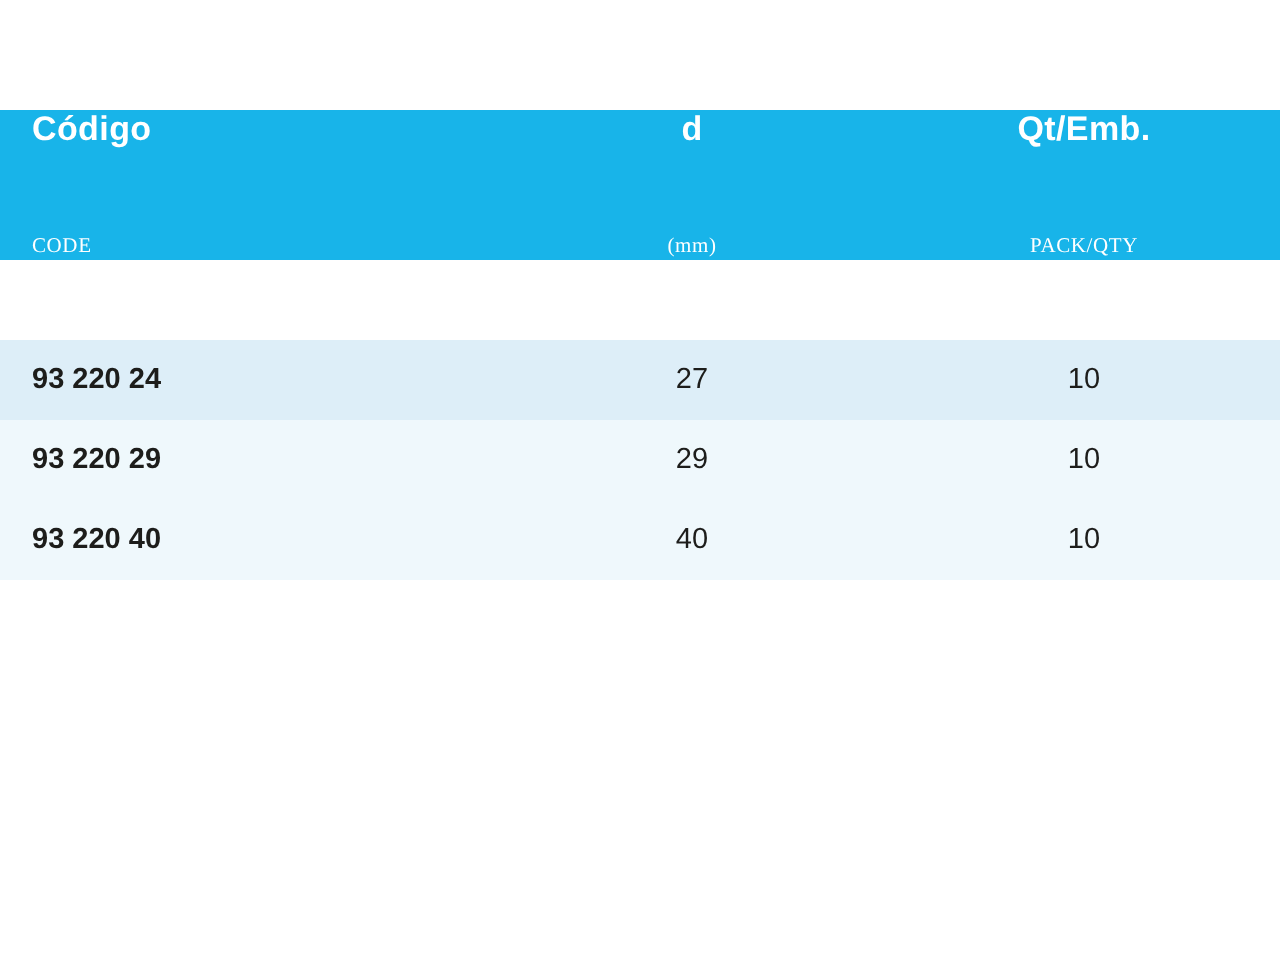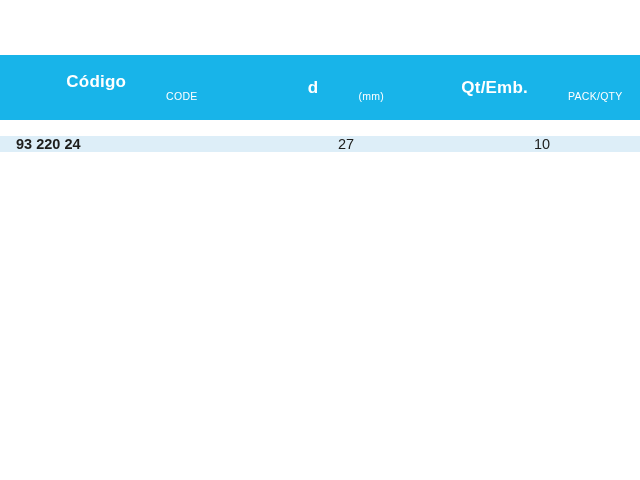--- a/index.html
+++ b/index.html
@@ -32,50 +32,51 @@
     background: #18b4e9;
     color: #ffffff;
     padding: 0;
     height: 65px;
     vertical-align: middle;
     font-weight: normal;
     border: none;
   }
   .th-inner {
     display: flex;
-    flex-direction: row;
+    flex-direction: column;
     align-items: center;
     justify-content: center;
     line-height: 1.15;
     gap: 40px;
   }
   .th-main {
     font-size: 17px;
     font-weight: bold;
     letter-spacing: 0.2px;
   }
   .th-sub {
     font-size: 10.5px;
     font-weight: normal;
-    margin-top: 18px;
+    margin-top: 3px;
     letter-spacing: 0.3px;
+    font-family: Liberation Serif, serif;
   }
   
   thead th.col-code .th-inner {
     align-items: flex-start;
     padding-left: 16px;
   }
   .spacer-row td {
     height: 24px;
     background: #ffffff;
     border: none;
     padding: 0;
   }
   table.spec tbody td {
-    height: 16px;
+    height: 40px;
     font-size: 14.5px;
     color: #1d1d1b;
     text-align: center;
     padding: 0;
     border: none;
   }
   table.spec tbody td.code {
     text-align: left;
     padding-left: 16px;
     font-weight: bold;
@@ -125,16 +126,26 @@
           <td></td>
           <td></td>
           <td></td>
         </tr>
 
         <tr class="odd">
           <td class="code">93 220 24</td>
           <td>27</td>
           <td>10</td>
         </tr>
+        <tr class="even">
+          <td class="code">93 220 29</td>
+          <td>29</td>
+          <td>10</td>
+        </tr>
+        <tr class="even">
+          <td class="code">93 220 40</td>
+          <td>40</td>
+          <td>10</td>
+        </tr>
       </tbody>
     </table>
   </div>
 </div>
 
 </body></html>

